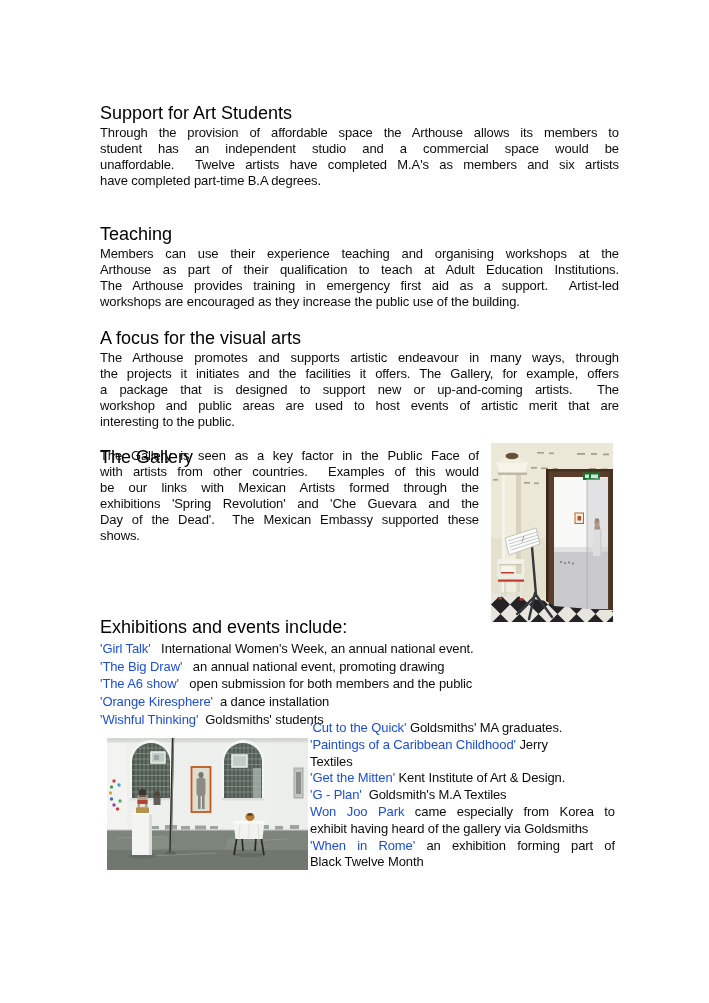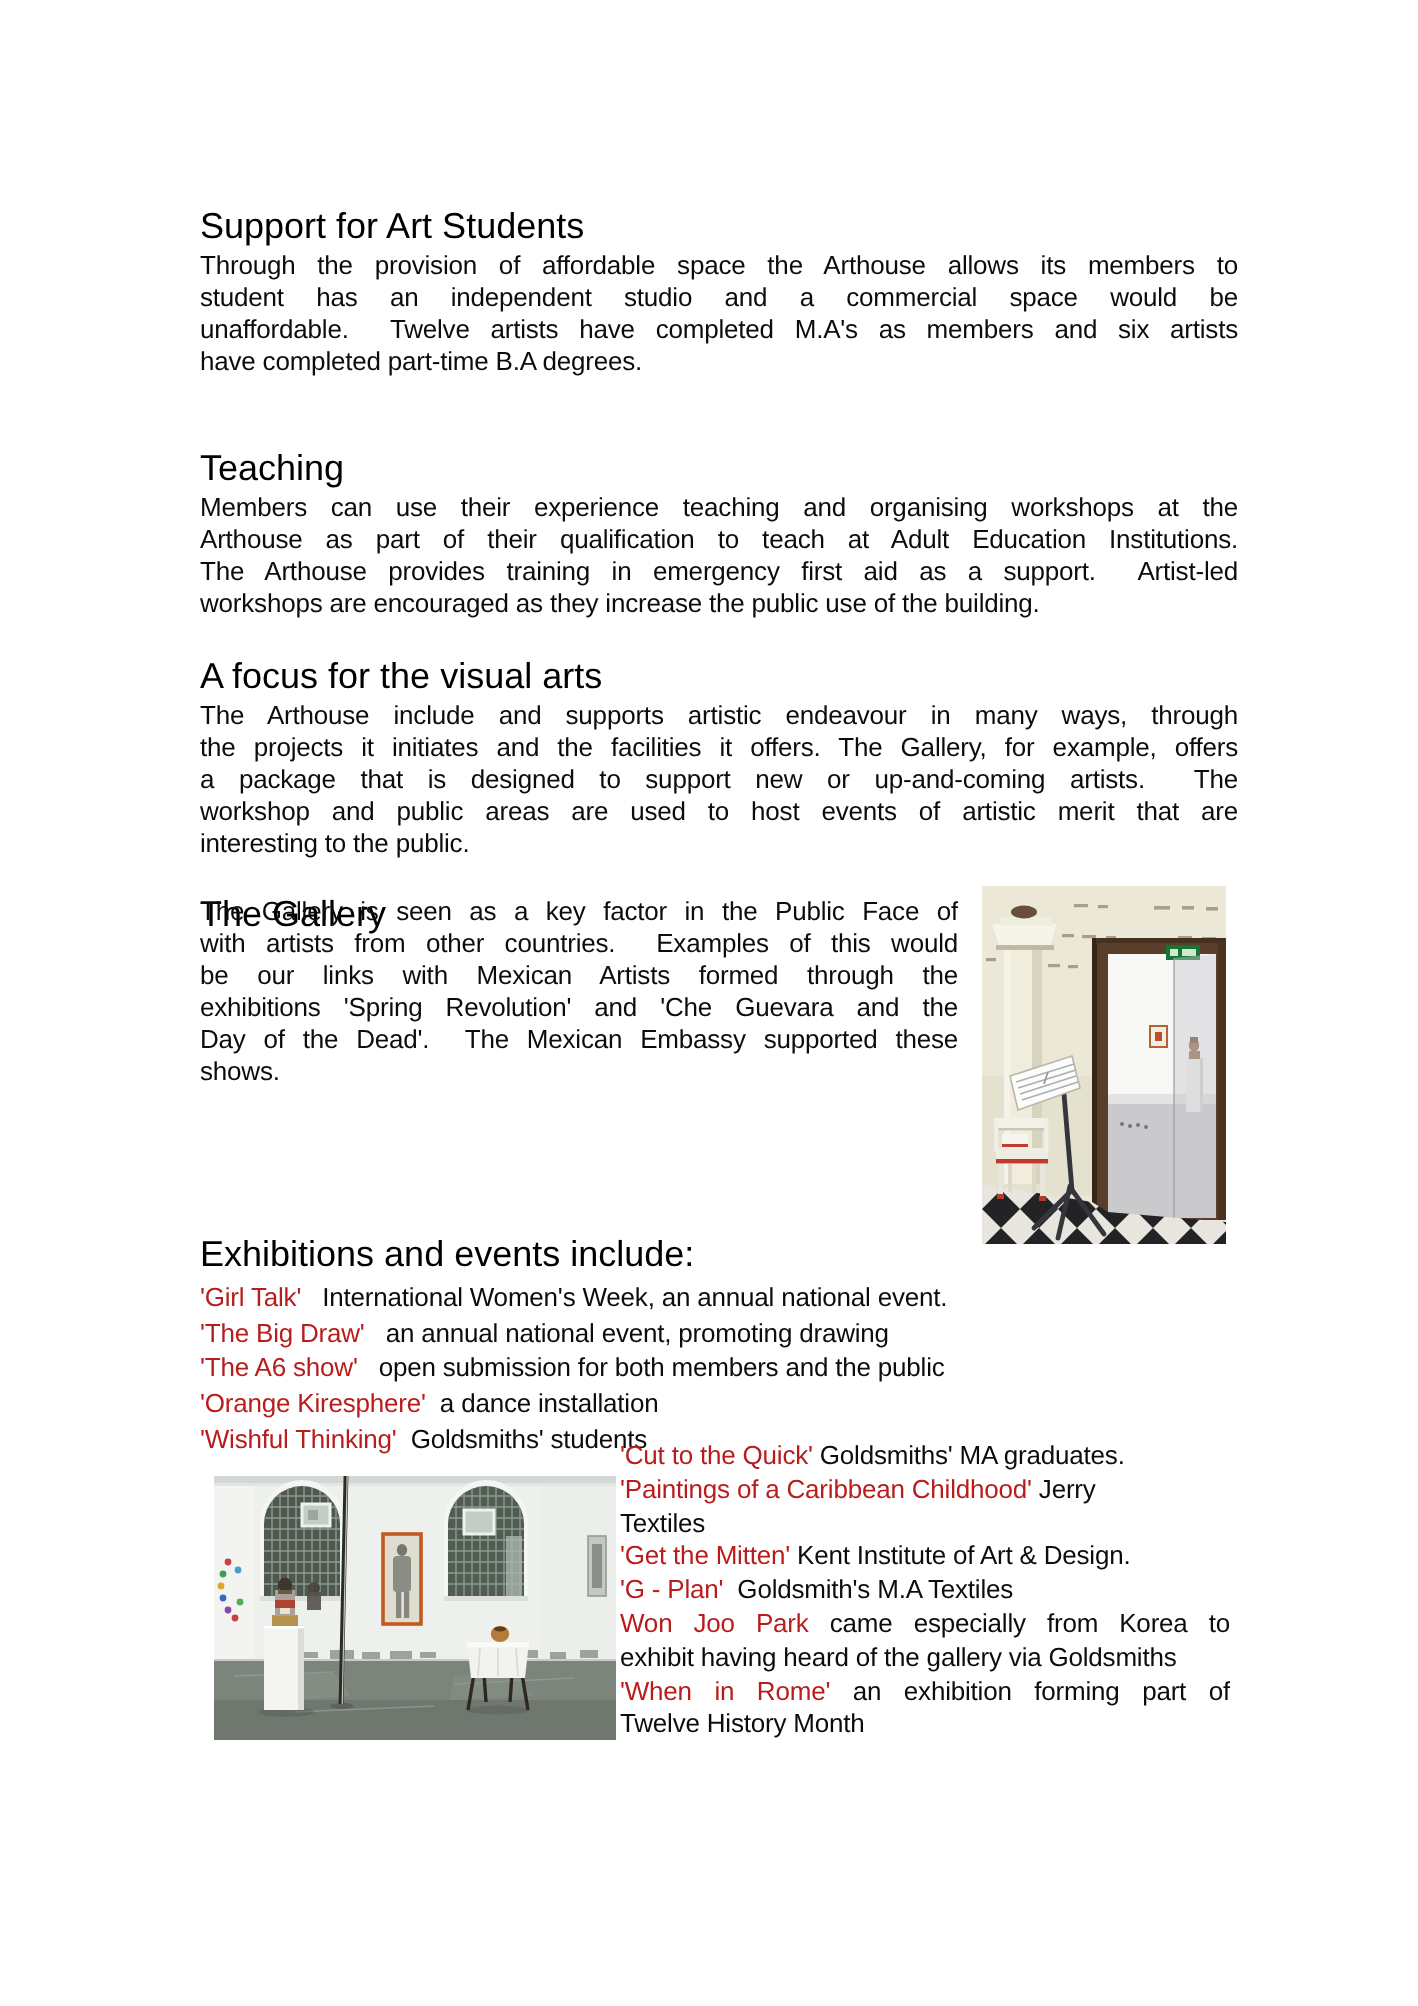--- a/index.html
+++ b/index.html
@@ -7,21 +7,21 @@
     position:relative;width:709px;height:1003px;background:#ffffff;
     font-family:"Liberation Sans","DejaVu Sans",sans-serif;
     color:#0c0c0c;overflow:hidden;
   }
   .h{position:absolute;font-size:18px;line-height:21px;color:#000;letter-spacing:0;white-space:pre;}
   .para{position:absolute;font-size:13px;line-height:16px;letter-spacing:-0.1px;}
   .list{position:absolute;font-size:13px;line-height:17.7px;letter-spacing:-0.1px;}
   .rcol{position:absolute;font-size:13px;line-height:16.8px;letter-spacing:-0.1px;}
   .tl{white-space:pre;}
   .tl.j{white-space:normal;text-align:justify;text-align-last:justify;overflow:hidden;}
-  .link{color:#b91c1c;}
+  .link{color:#1d4ed8;}
   .photo{position:absolute;display:block;}
   .photo svg{display:block;}
 </style>
 </head>
 <body>
 
 <div class="page">
 
   <div class="h" style="left:100px;top:103px;">Support for Art Students</div>
   <div class="para" style="left:100px;top:125px;width:519px;">
@@ -34,21 +34,21 @@
   <div class="h" style="left:100px;top:224px;">Teaching</div>
   <div class="para" style="left:100px;top:246px;width:519px;">
       <div class="tl j"><span>Members can use their experience teaching and organising workshops at the</span></div>
       <div class="tl j"><span>Arthouse as part of their qualification to teach at Adult Education Institutions.</span></div>
       <div class="tl j"><span>The Arthouse provides training in emergency first aid as a support.&nbsp; Artist-led</span></div>
       <div class="tl"><span>workshops are encouraged as they increase the public use of the building.</span></div>
     </div>
 
   <div class="h" style="left:100px;top:328px;">A focus for the visual arts</div>
   <div class="para" style="left:100px;top:350px;width:519px;">
-      <div class="tl j"><span>The Arthouse include and supports artistic endeavour in many ways, through</span></div>
+      <div class="tl j"><span>The Arthouse promotes and supports artistic endeavour in many ways, through</span></div>
       <div class="tl j"><span>the projects it initiates and the facilities it offers. The Gallery, for example, offers</span></div>
       <div class="tl j"><span>a package that is designed to support new or up-and-coming artists.&nbsp; The</span></div>
       <div class="tl j"><span>workshop and public areas are used to host events of artistic merit that are</span></div>
       <div class="tl"><span>interesting to the public.</span></div>
     </div>
 
   <div class="h" style="left:100px;top:447px;">The Gallery</div>
   <div class="para" style="left:100px;top:448px;width:379px;">
       <div class="tl j"><span>The Gallery is seen as a key factor in the Public Face of</span></div>
       <div class="tl j"><span>with artists from other countries.&nbsp; Examples of this would</span></div>
@@ -291,16 +291,16 @@
 
   <div class="rcol" style="left:310px;top:720px;width:305px;">
       <div class="tl"><span class="link">'Cut to the Quick'</span><span> Goldsmiths' MA graduates.</span></div>
       <div class="tl"><span class="link">'Paintings of a Caribbean Childhood'</span><span> Jerry</span></div>
       <div class="tl"><span>Textiles</span></div>
       <div class="tl"><span class="link">'Get the Mitten'</span><span> Kent Institute of Art &amp; Design.</span></div>
       <div class="tl"><span class="link">'G - Plan'</span><span>&nbsp; Goldsmith's M.A Textiles</span></div>
       <div class="tl j"><span class="link">Won Joo Park</span><span> came especially from Korea to</span></div>
       <div class="tl"><span>exhibit having heard of the gallery via Goldsmiths</span></div>
       <div class="tl j"><span class="link">'When in Rome'</span><span> an exhibition forming part of</span></div>
-      <div class="tl"><span>Twelve History Month</span></div>
+      <div class="tl"><span>Black Twelve Month</span></div>
     </div>
 
 </div>
 
 </body></html>

